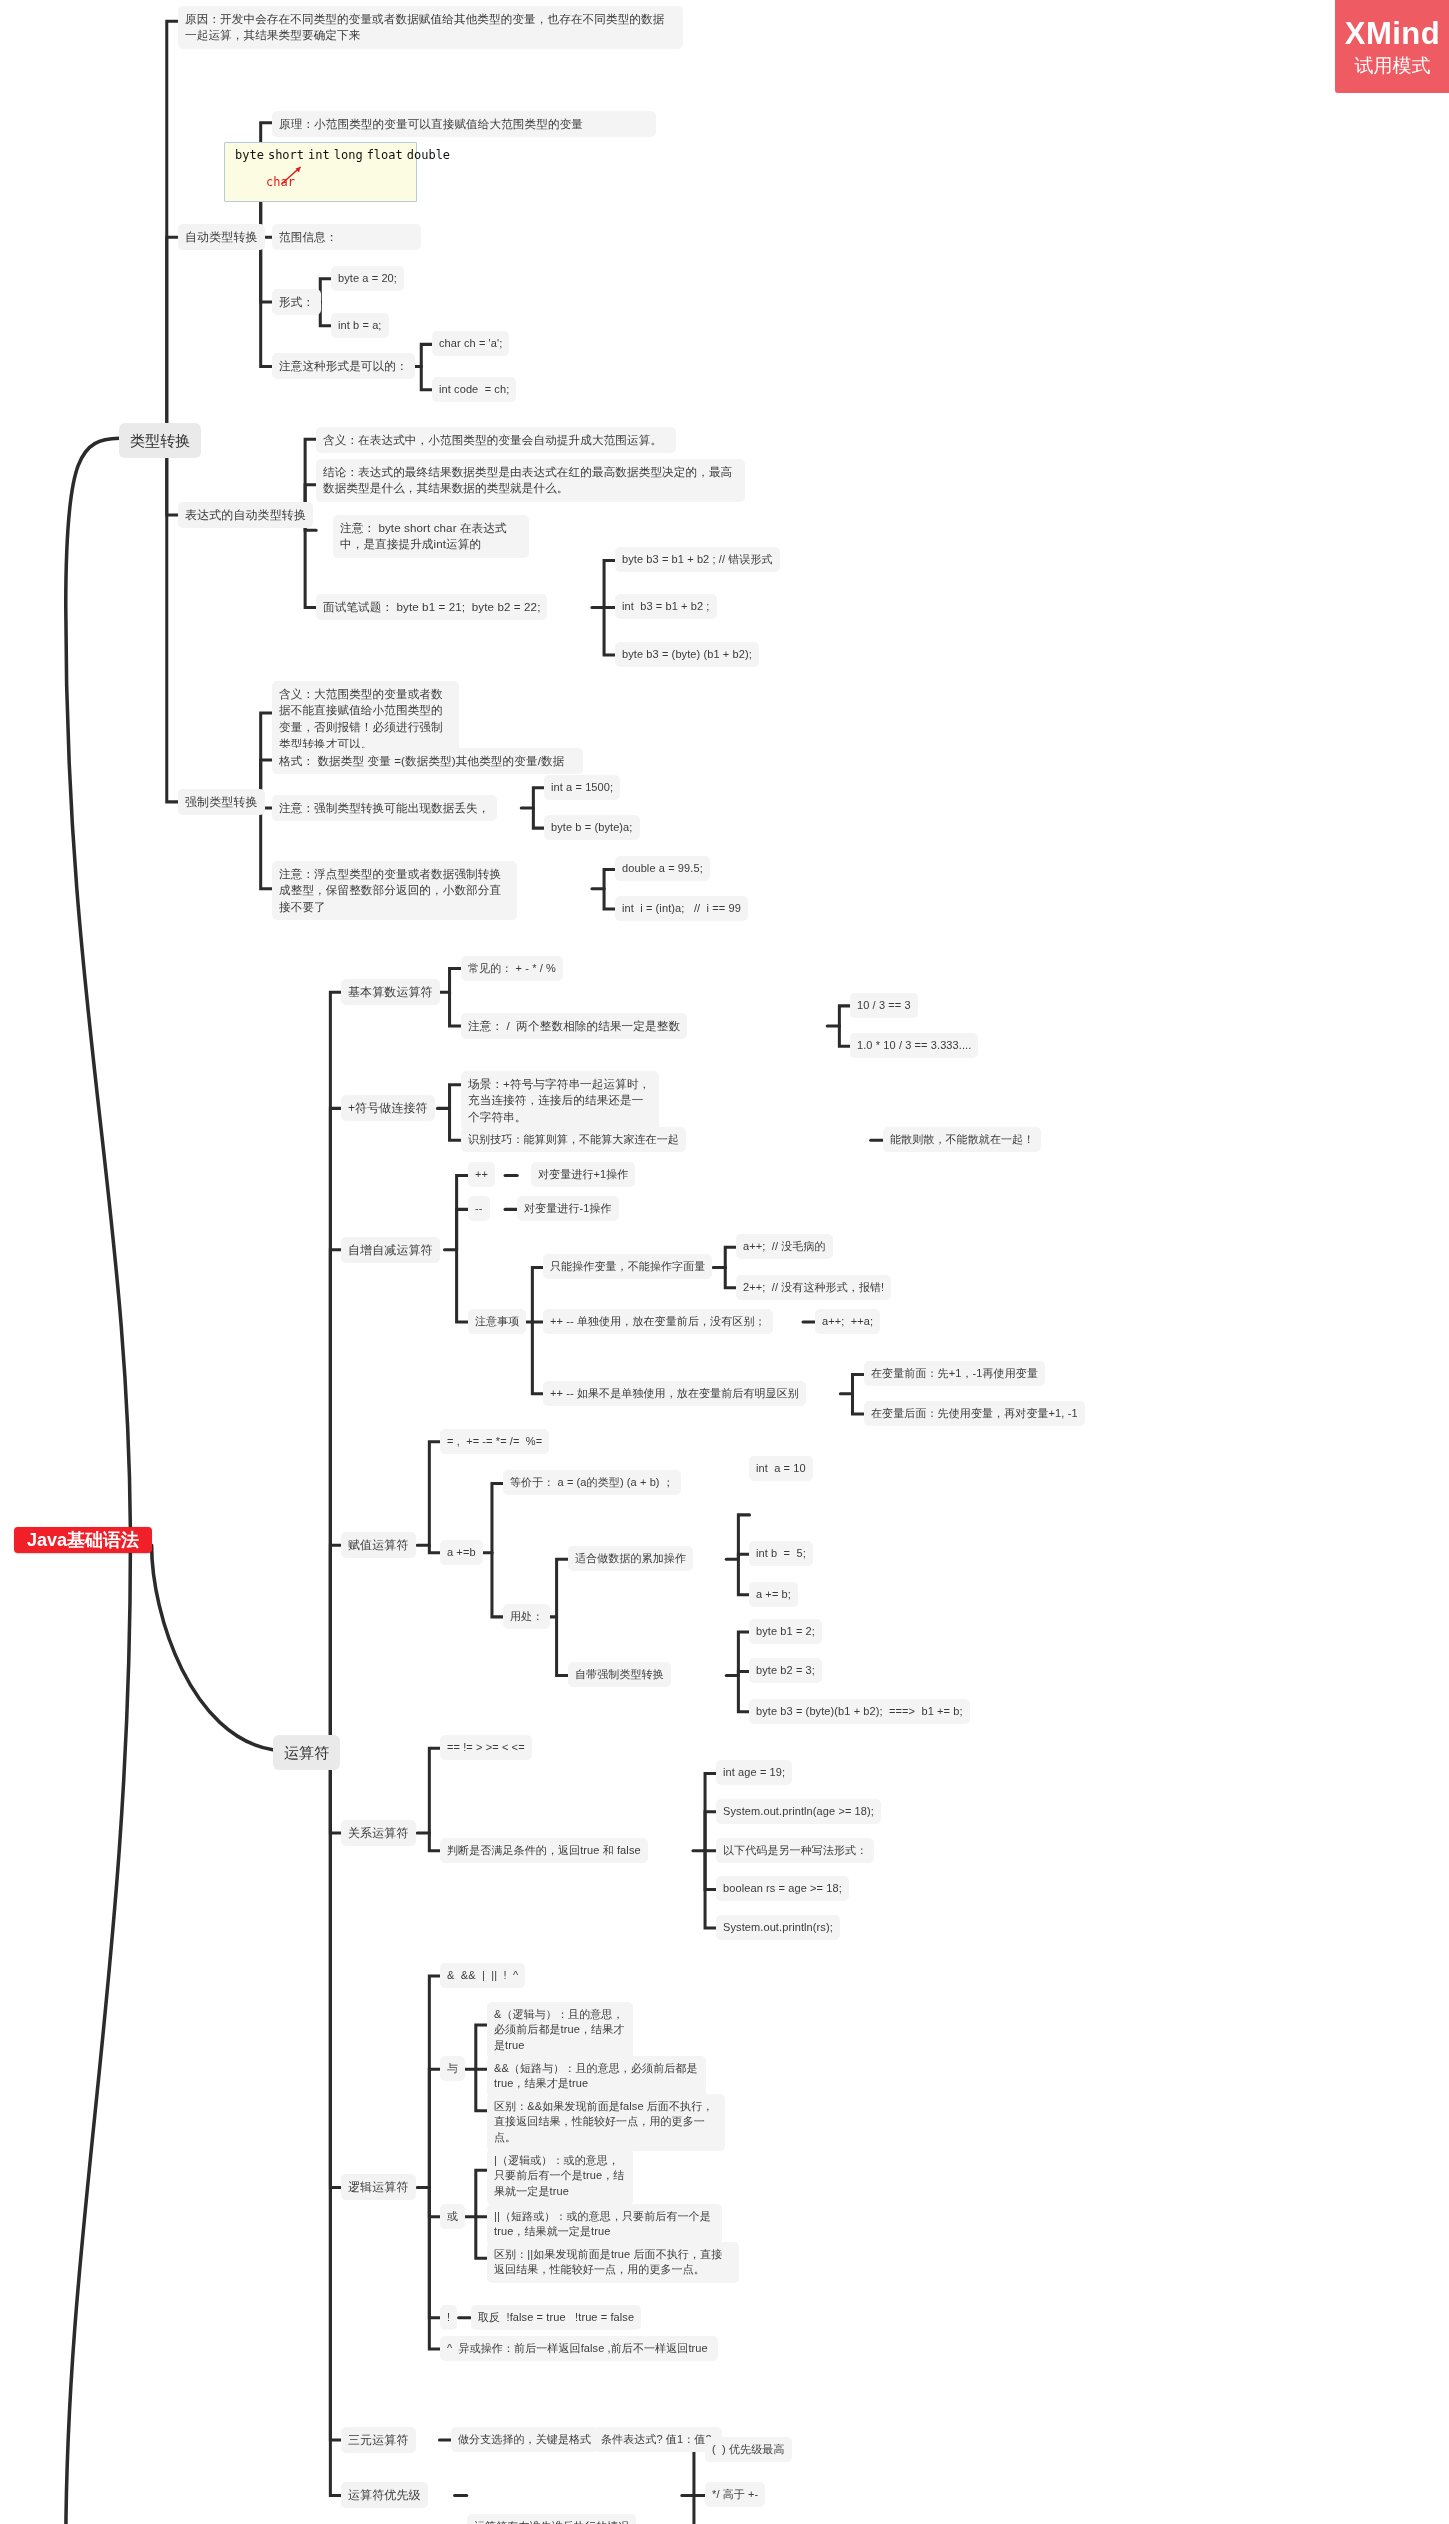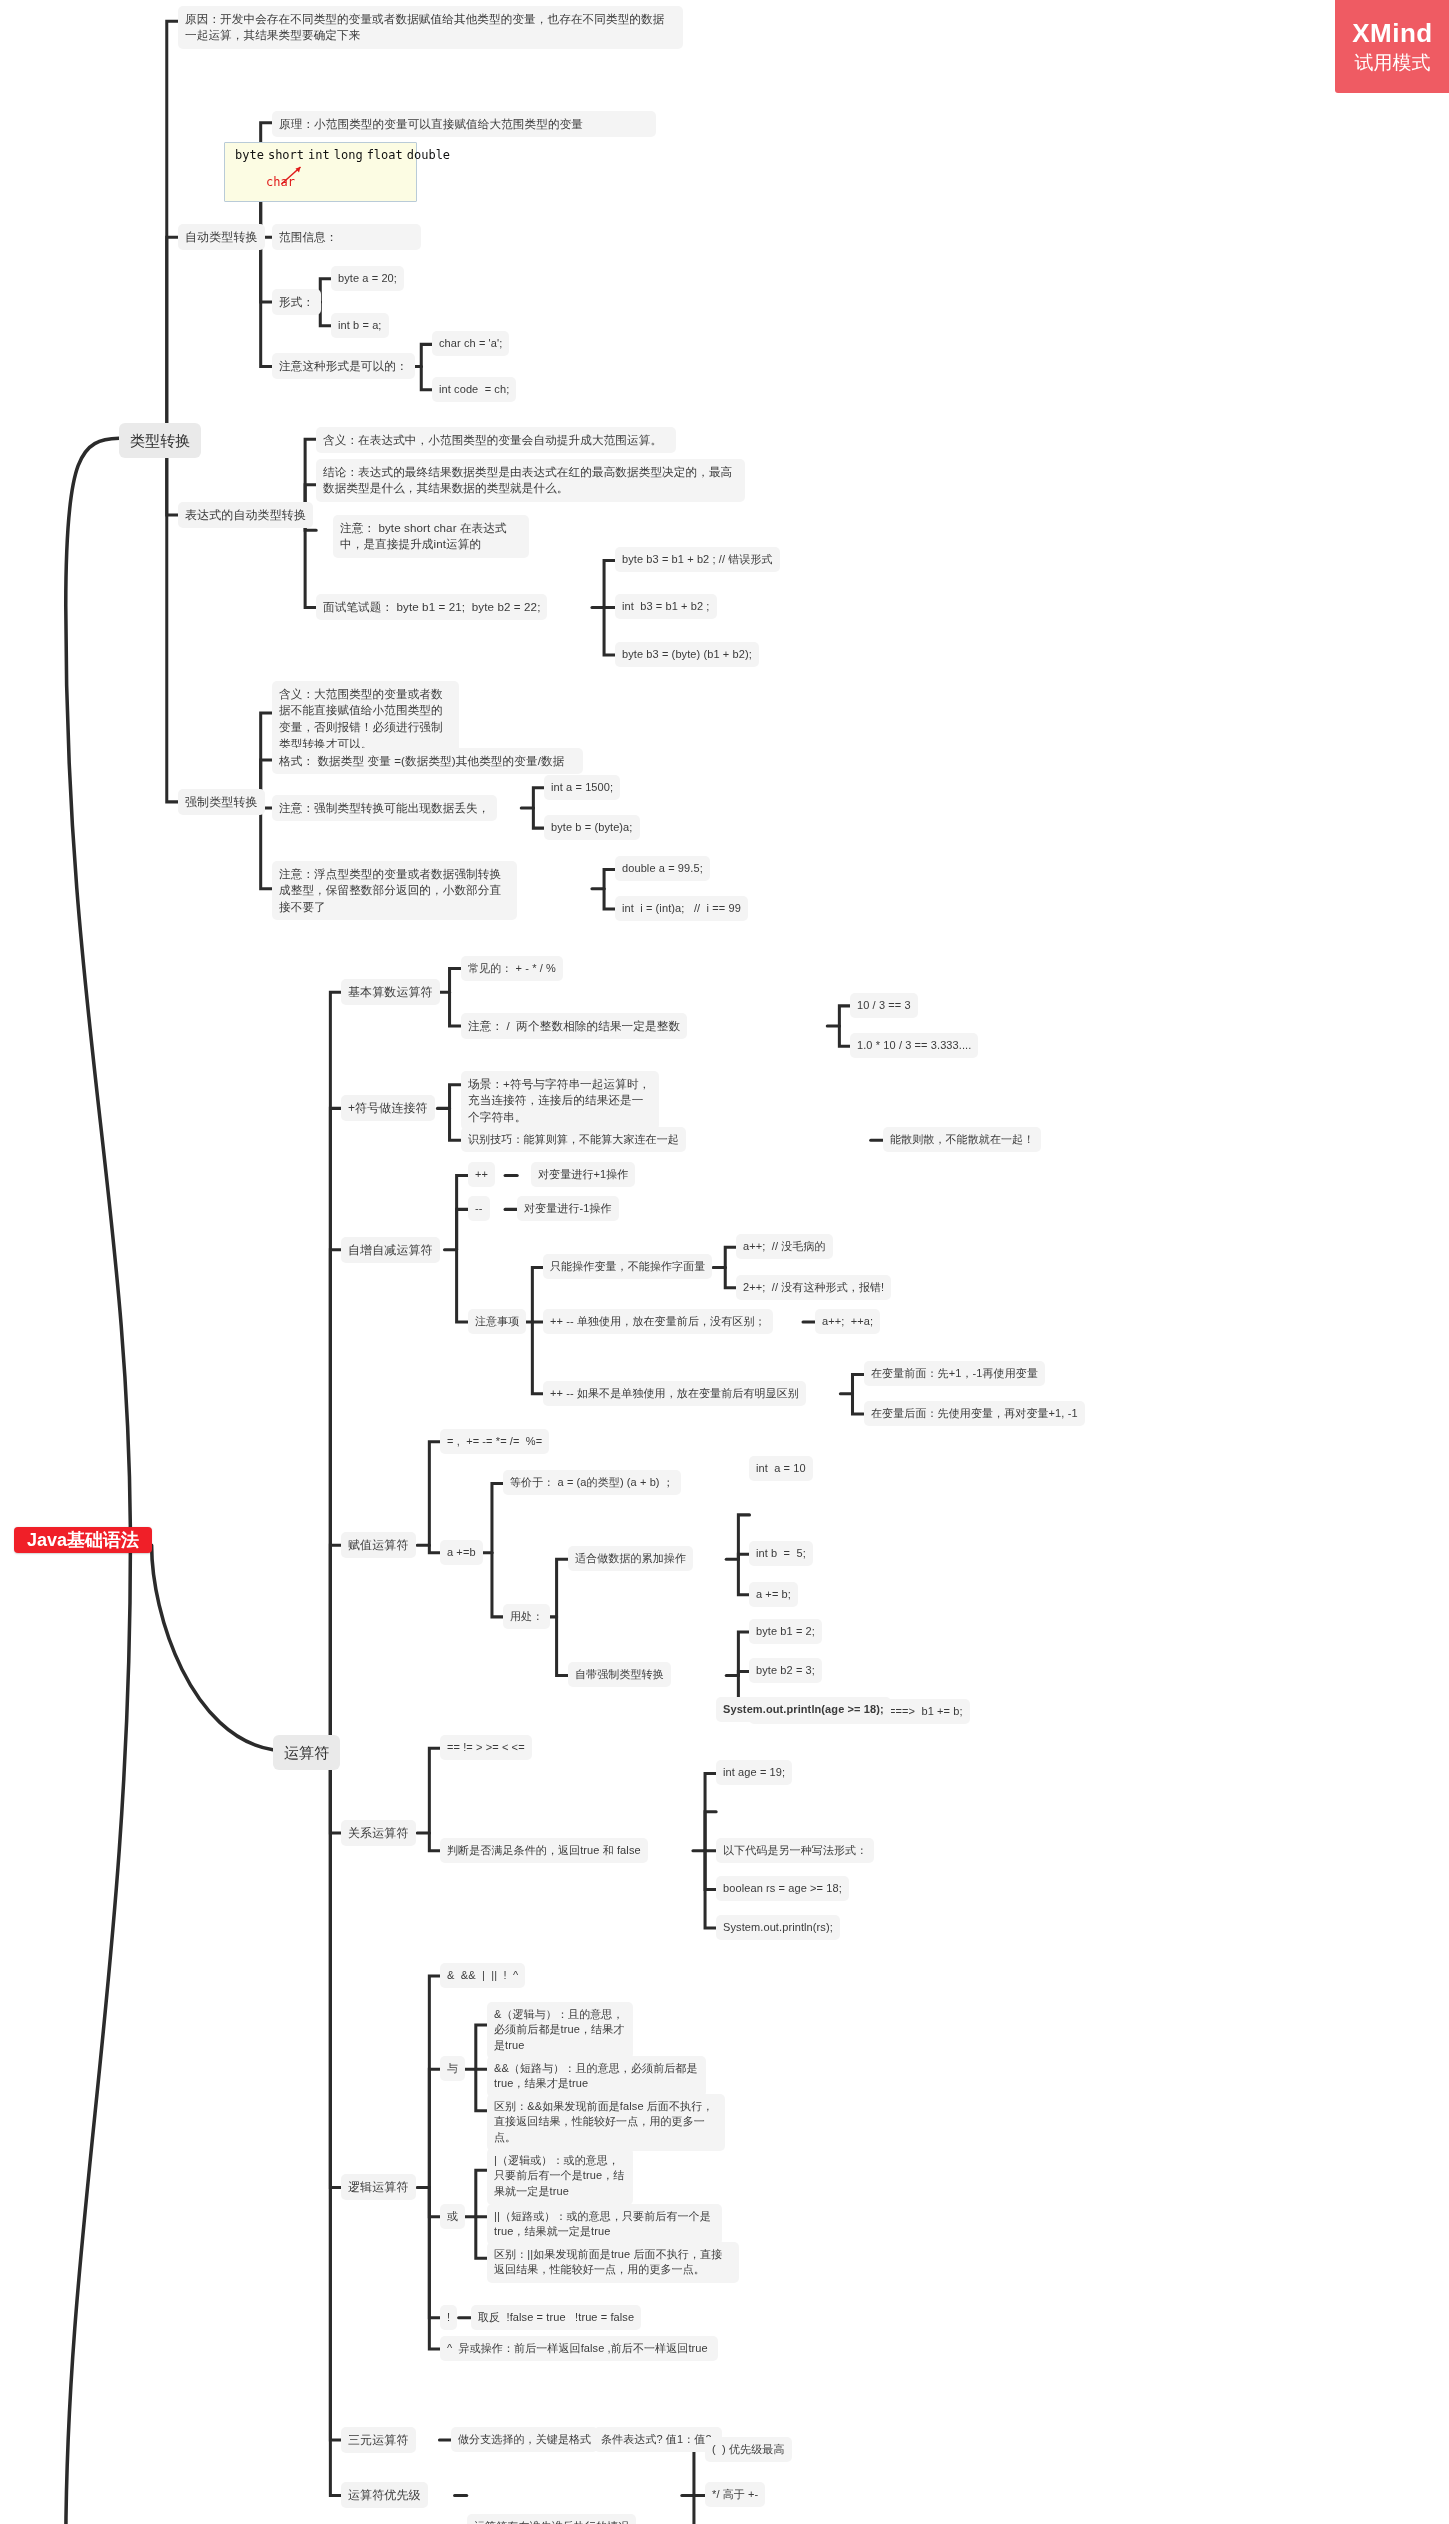--- a/index.html
+++ b/index.html
@@ -50,21 +50,21 @@
     position:absolute;
     right:0px; top:0px;
     width:115px; height:93px;
     background:#ef5b63;
     border-radius:0 0 0 3px;
     color:#fff;
     display:flex; flex-direction:column;
     align-items:center; justify-content:center;
     line-height:1.15;
   }
-  #xmind-badge .bt { font-size:26px; font-weight:bold; letter-spacing:0.5px; }
+  #xmind-badge .bt { font-size:31px; font-weight:bold; letter-spacing:0.5px; }
   #xmind-badge .bs { font-size:19px; margin-top:3px; }
 
   
   #promo-box {
     position:absolute;
     background:#fcfce3;
     border:0.5px solid #b9cbd8;
     border-radius:1px;
     padding:5px 14px 7px 8px;
   }
@@ -418,21 +418,21 @@
 
   <div class="node tiny" style="left:568px; top:1662px;">自带强制类型转换</div>
   <div class="node tiny" style="left:749px; top:1619px;">byte b1 = 2;</div>
   <div class="node tiny" style="left:749px; top:1658px;">byte b2 = 3;</div>
   <div class="node tiny" style="left:749px; top:1699px;">byte b3 = (byte)(b1 + b2);  ===&gt;  b1 += b;</div>
 
   <div class="node lvl2" style="left:341px; top:1820px;">关系运算符</div>
   <div class="node tiny" style="left:440px; top:1735px;">== != &gt; &gt;= &lt; &lt;=</div>
   <div class="node tiny" style="left:440px; top:1838px;">判断是否满足条件的，返回true 和 false</div>
   <div class="node tiny" style="left:716px; top:1760px;">int age = 19;</div>
-  <div class="node tiny" style="left:716px; top:1697px;font-weight:bold;">System.out.println(age &gt;= 18);</div>
+  <div class="node tiny" style="left:716px; top:1799px;">System.out.println(age &gt;= 18);</div>
   <div class="node tiny" style="left:716px; top:1838px;">以下代码是另一种写法形式：</div>
   <div class="node tiny" style="left:716px; top:1876px;">boolean rs = age &gt;= 18;</div>
   <div class="node tiny" style="left:716px; top:1915px;">System.out.println(rs);</div>
 
   <div class="node lvl2" style="left:341px; top:2174px;">逻辑运算符</div>
   <div class="node tiny" style="left:440px; top:1963px;">&amp;  &amp;&amp;  |  ||  !  ^</div>
 
   <div class="node tiny" style="left:440px; top:2056px;">与</div>
   <div class="node tiny" style="left:487px; top:2002px; width:146px;">&amp;（逻辑与）：且的意思，必须前后都是true，结果才是true</div>
   <div class="node tiny" style="left:487px; top:2056px; width:219px;">&amp;&amp;（短路与）：且的意思，必须前后都是true，结果才是true</div>

